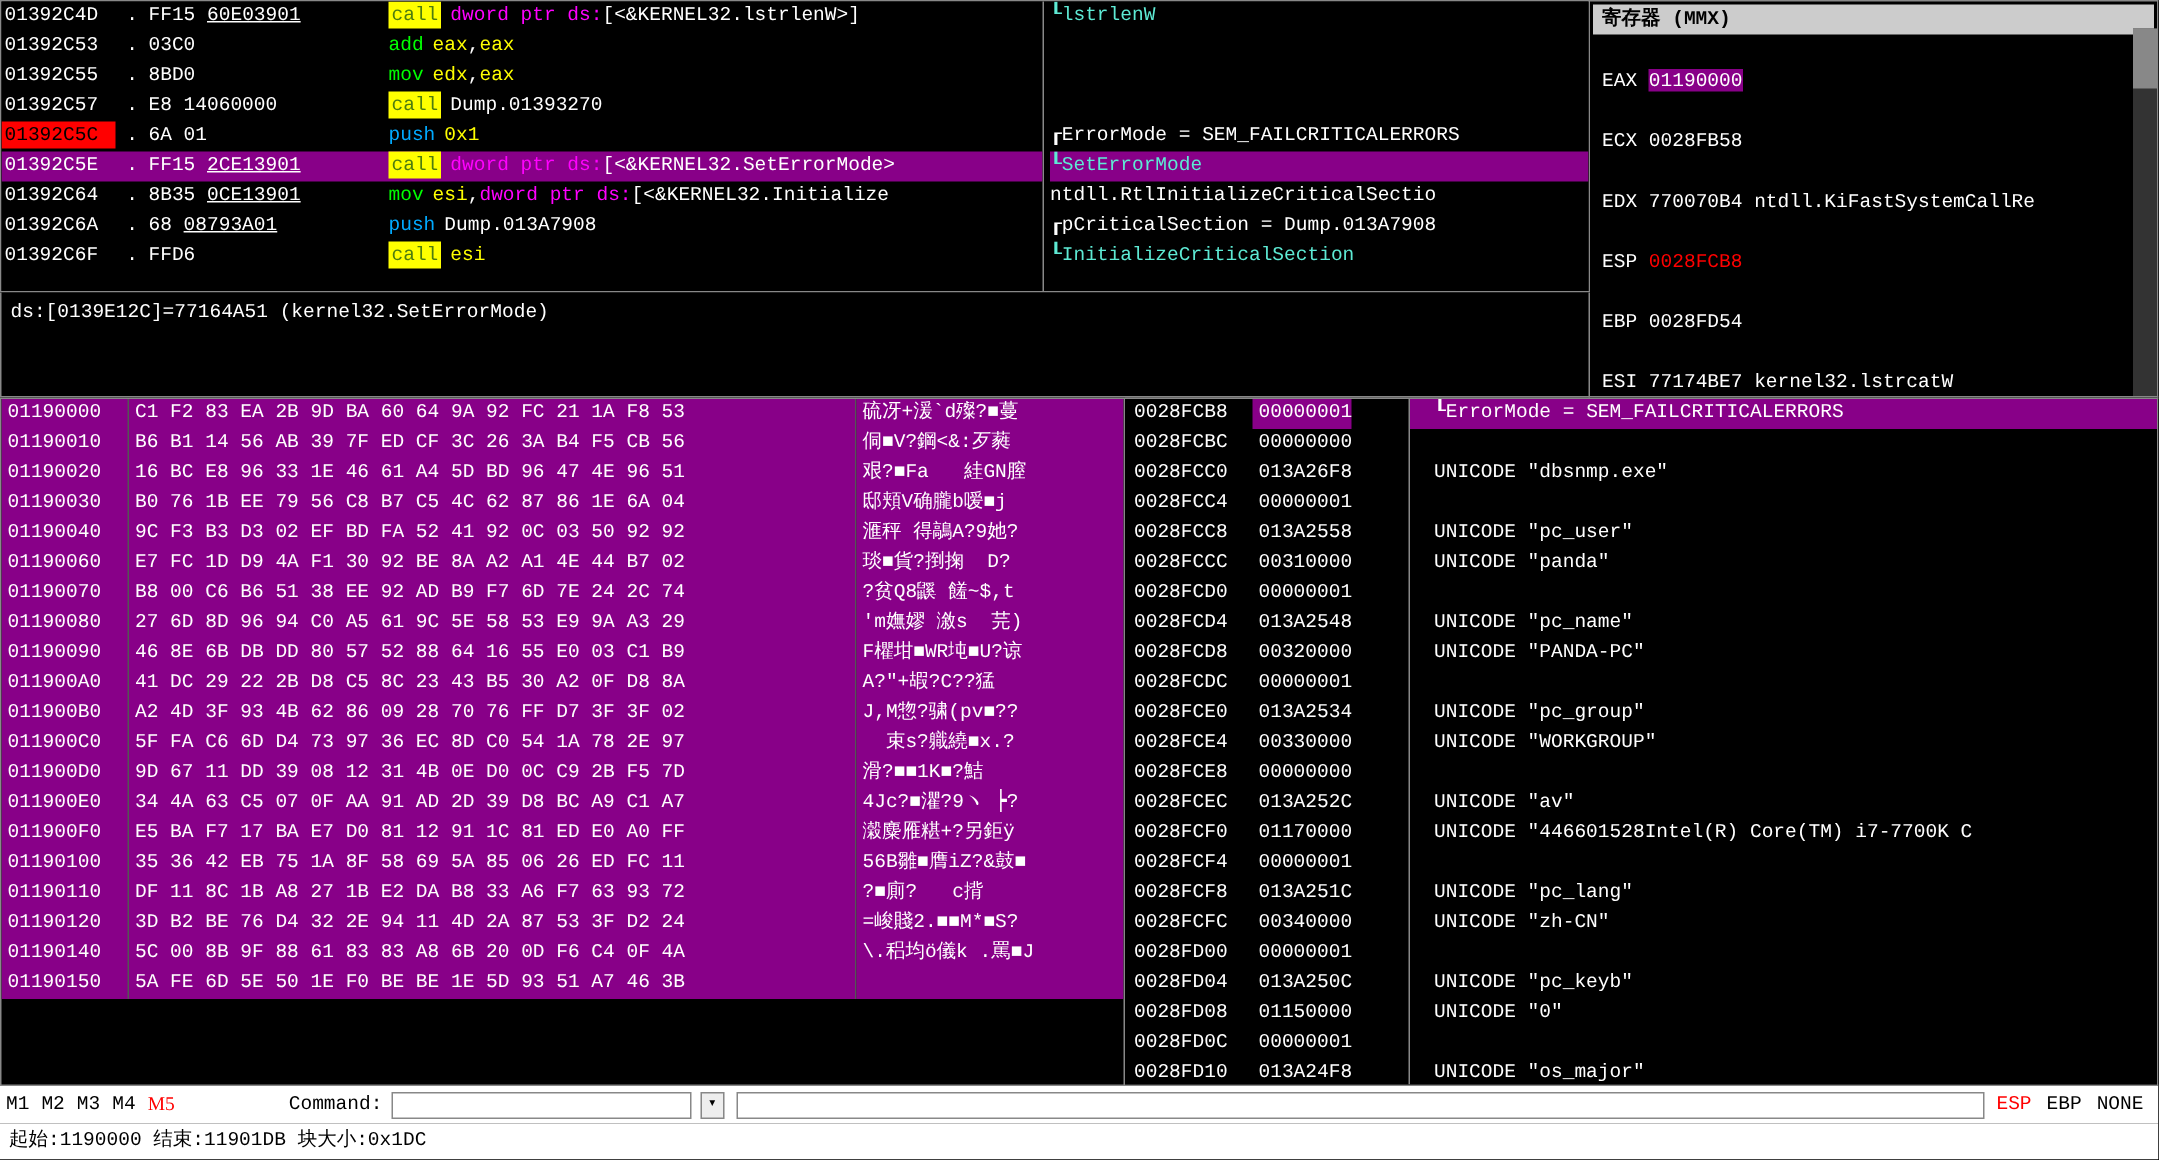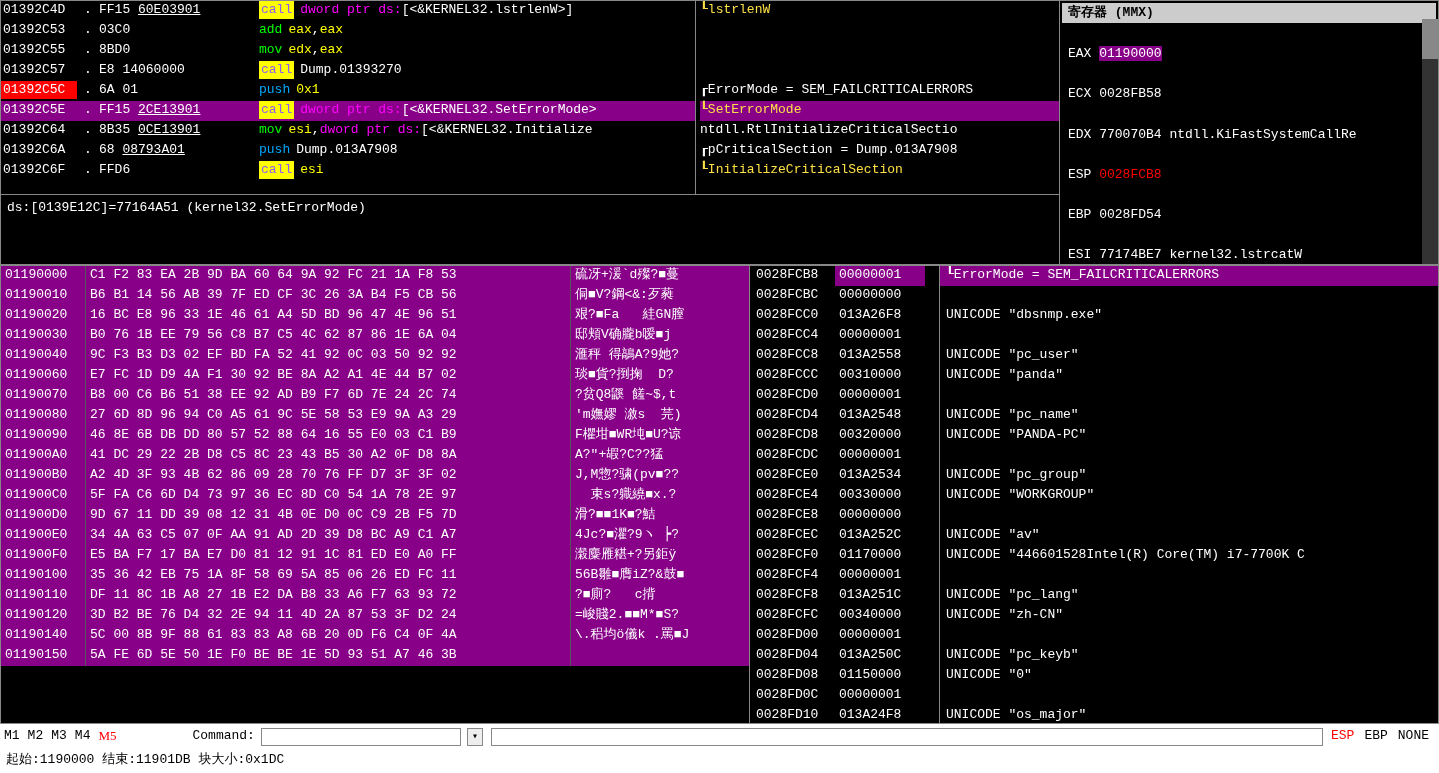--- a/index.html
+++ b/index.html
@@ -3,26 +3,26 @@
 <meta charset="utf-8">
 <style>
 * { margin:0; padding:0; box-sizing:border-box; }
 body { background:#000; font-family:'Consolas','Courier New',monospace; font-size:13px; color:#fff; overflow:hidden; width:1439px; height:773px; line-height:1.4; }
 .layout { display:grid; grid-template-columns:1060px 379px; grid-template-rows:195px 70px 459px 25px 24px; }
 .disasm-wrap { grid-column:1; grid-row:1; display:flex; border:1px solid #888; }
 .disasm-left { width:695px; background:#000; border-right:1px solid #888; overflow:hidden; }
 .disasm-right { flex:1; background:#000; overflow:hidden; padding-left:4px; }
 .drow { display:flex; height:20px; align-items:flex-start; }
 .addr { width:76px; color:#fff; padding-left:2px; }
-.addr.hl { background:#f00; color:#ffffff; }
+.addr.hl { background:#f00; color:#000000; }
 .dot { width:22px; text-align:center; color:#fff; }
 .bytes { width:160px; color:#fff; white-space:pre; }
 .bytes .ul { text-decoration:underline; }
 .mnem { display:flex; gap:6px; }
-.op-call-y { background:#ff0; color:#8b5cf6; padding:0 2px; }
+.op-call-y { background:#ff0; color:#4d7c0f; padding:0 2px; }
 .op-push-b { color:#0af; }
 .op-add-g { color:#0f0; }
 .op-mov-g { color:#0f0; }
 .arg-white { color:#fff; }
 .arg-magenta { color:#f0f; }
 .arg-yellow { color:#ff0; }
 .drow.sel { background:#880088; }
 .info-area { grid-column:1; grid-row:2; background:#000; border:1px solid #888; border-top:none; padding:4px 6px; color:#fff; }
 .reg-panel { grid-column:2; grid-row:1 / span 2; background:#000; border:1px solid #888; border-left:none; padding:2px 2px; overflow:hidden; position:relative; }
 .reg-header { background:#ccc; color:#000; padding:1px 6px; font-weight:bold; }
@@ -44,36 +44,36 @@
 .hex-row { display:flex; height:20px; }
 .hex-addr { width:85px; padding-left:4px; background:#880088; color:#fff; border-right:1px solid #555; }
 .hex-bytes { width:485px; background:#880088; color:#fff; white-space:pre; padding-left:4px; border-right:1px solid #555; }
 .hex-ascii { flex:1; background:#880088; color:#fff; padding-left:4px; white-space:pre; overflow:hidden; }
 .hex-row:first-child .hex-addr, .hex-row:first-child .hex-bytes, .hex-row:first-child .hex-ascii { background:#880088; }
 .right-panel { display:grid; grid-template-columns:190px auto; border:1px solid #888; border-left:none; overflow:hidden; }
 .stack-col { background:#000; border-right:1px solid #888; overflow:hidden; }
 .stack-row { display:flex; height:20px; white-space:nowrap; }
 .stack-addr { width:85px; padding-left:6px; color:#fff; }
 .stack-addr.hl { background:#000; color:#fff; }
-.stack-val { width:90px; color:#fff; padding-left:4px; }
+.stack-val { width:66px; color:#fff; padding-left:4px; }
 .stack-val.hl { background:#880088; }
 .comment-col { background:#000; overflow:hidden; }
-.comment-row { height:20px; padding-left:6px; color:#fff; white-space:nowrap; }
+.comment-row { height:20px; padding-left:16px; color:#fff; white-space:nowrap; }
 .comment-row.hl { background:#880088; }
 .cmd-bar { grid-column:1 / span 2; grid-row:4; display:flex; align-items:center; background:#fff; color:#000; font-size:13px; padding:0 4px; gap:8px; }
 .cmd-bar .ms { font-family:inherit; }
 .cmd-bar .m5 { color:#f00;font-family:Liberation Serif, serif; }
 .cmd-input-wrap { display:flex; align-items:center; gap:6px; }
 .cmd-input { width:200px; height:18px; border:1px solid #888; background:#fff; }
 .cmd-drop { width:16px; height:18px; border:1px solid #888; background:#eee; text-align:center; line-height:16px; font-size:10px; }
 .cmd-big { flex:1; height:18px; border:1px solid #888; background:#fff; }
 .cmd-right { display:flex; gap:10px; padding-right:6px; }
 .esp-red { color:#f00; }
 .status-bar { grid-column:1 / span 2; grid-row:5; background:#fff; color:#000; padding:2px 6px; font-size:13px; }
-.br-red { color:#fde047; }
+.br-red { color:#5eead4; }
 </style>
 </head>
 <body>
 
 <div class="layout">
 
   <div class="disasm-wrap">
     <div class="disasm-left" id="disasm-left">
         <div class="drow">
           <div class="addr">01392C4D</div>

